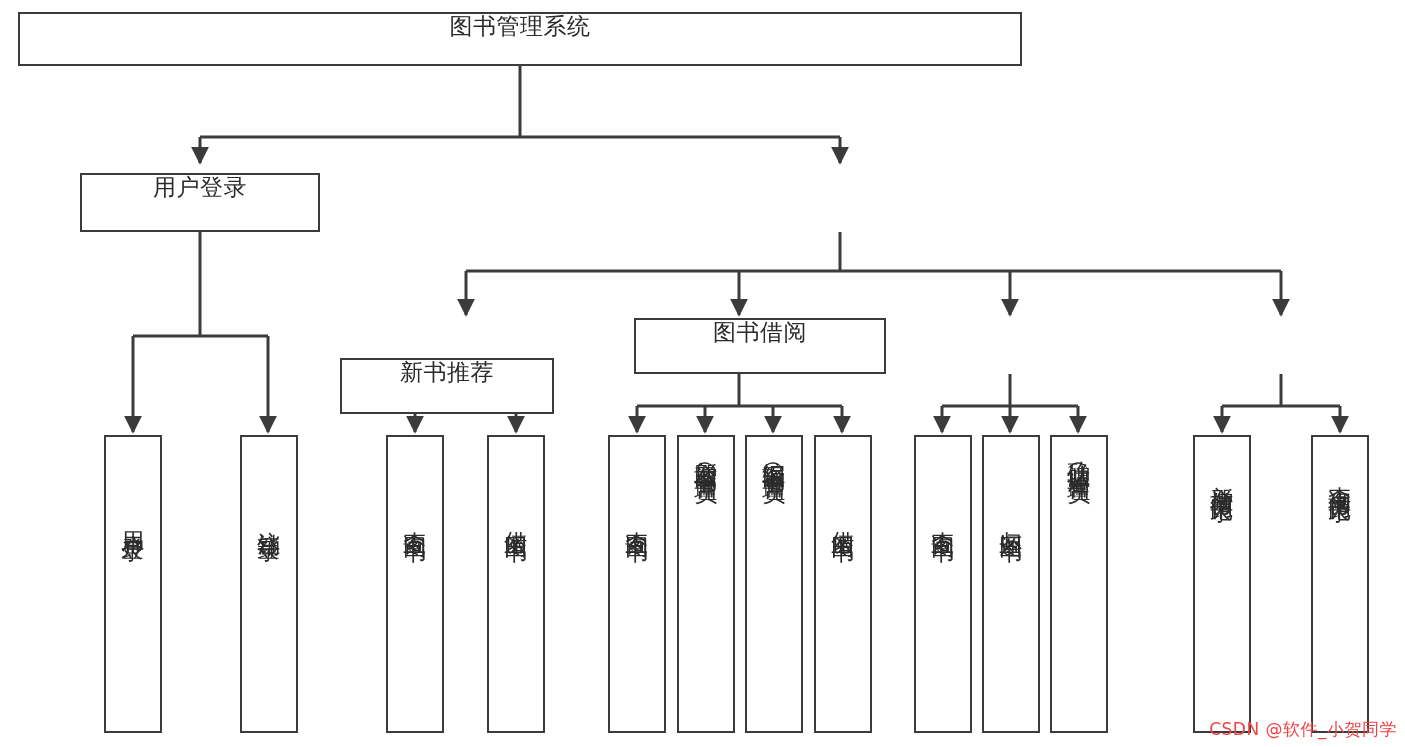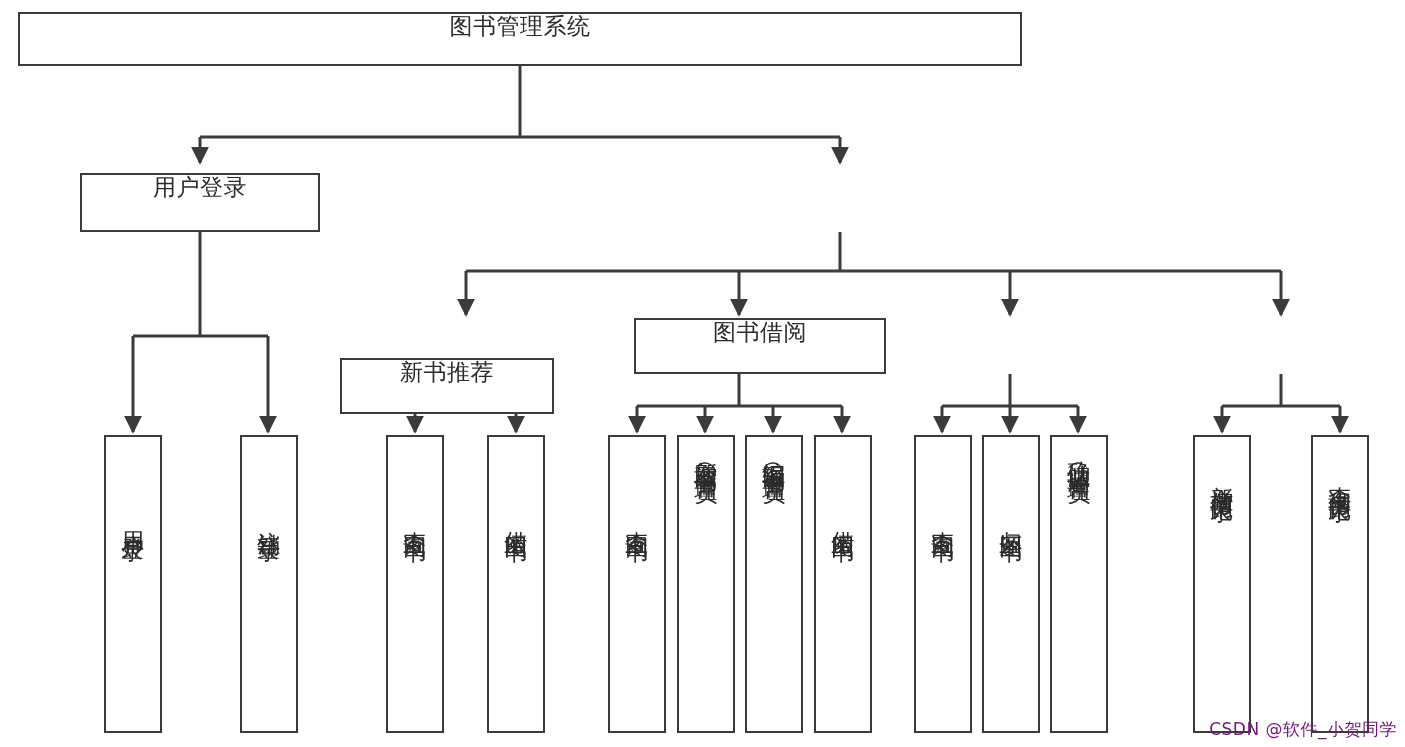--- a/index.html
+++ b/index.html
@@ -54,21 +54,21 @@
     -webkit-text-orientation: upright;
   }
   .vlabel-mid {
     margin-top: 0;
   }
   #watermark {
     position: absolute;
     right: 8px;
     bottom: 6px;
     font-size: 17px;
-    color: #701a75;
+    color: #ef4444;
     letter-spacing: 0.5px;
     white-space: nowrap;
   }
 </style>
 </head>
 <body>
 
 <div id="canvas">
 
   <svg id="edges" viewBox="0 0 1405 747" xmlns="http://www.w3.org/2000/svg">

